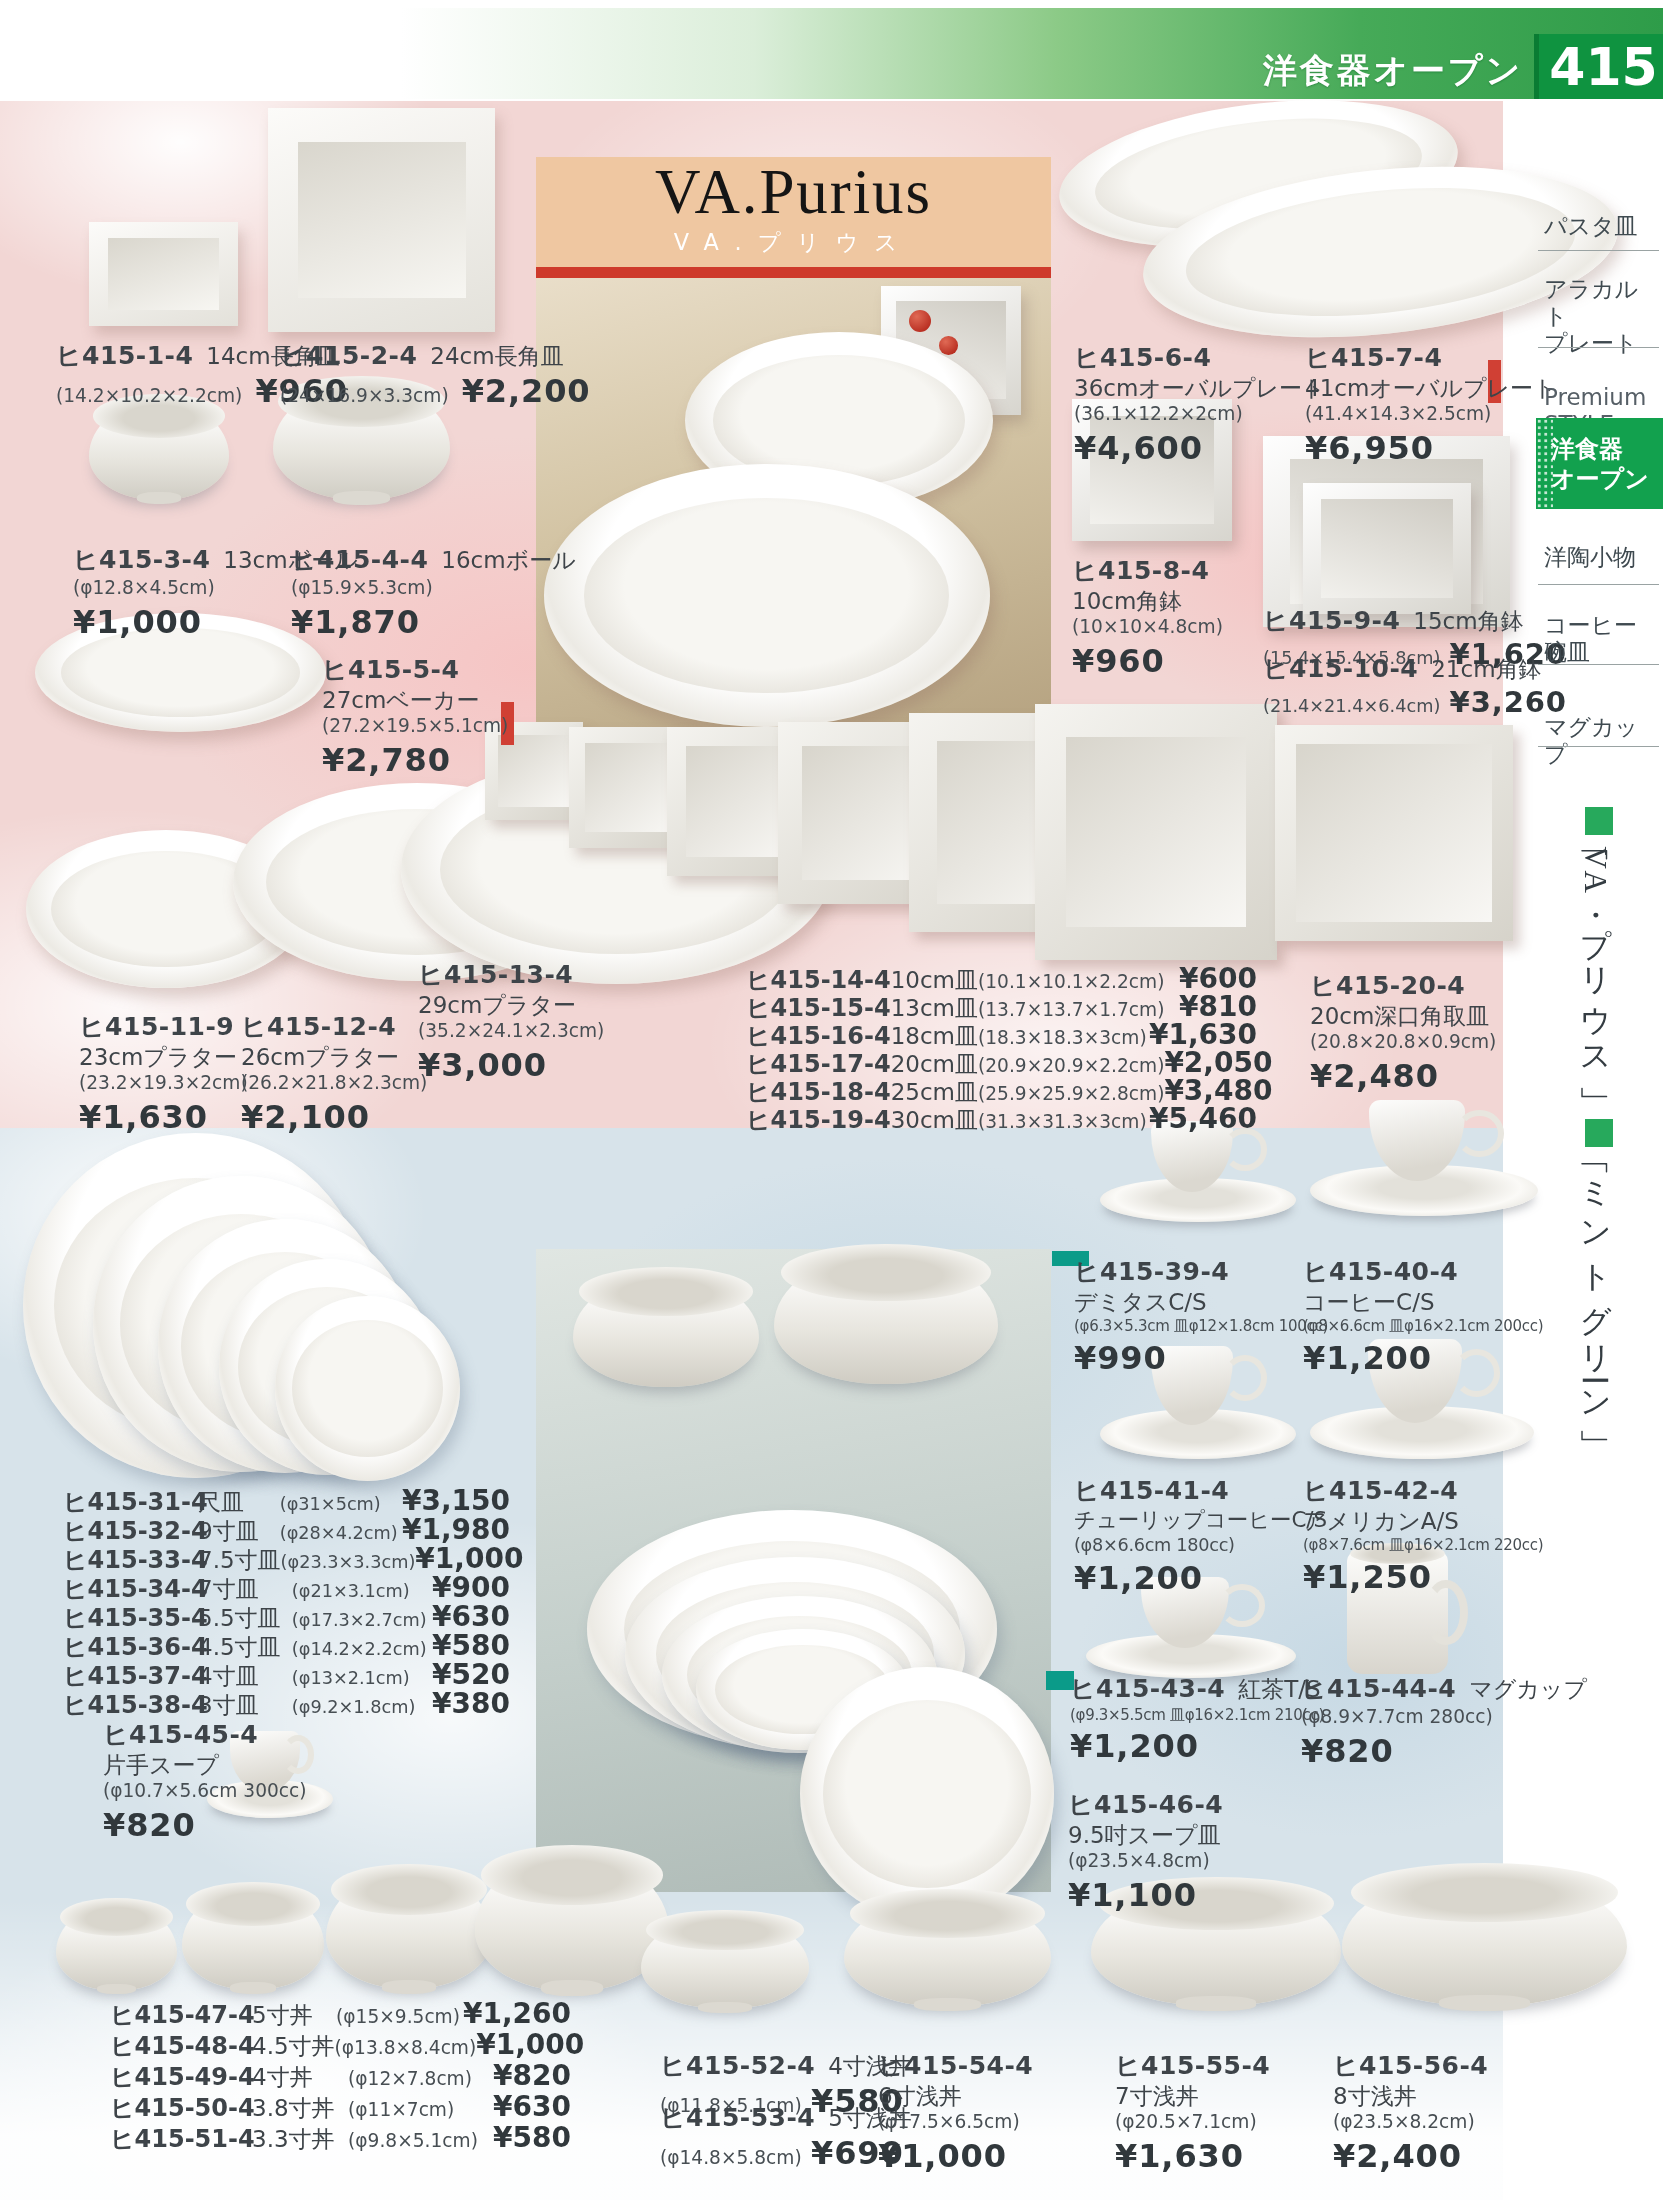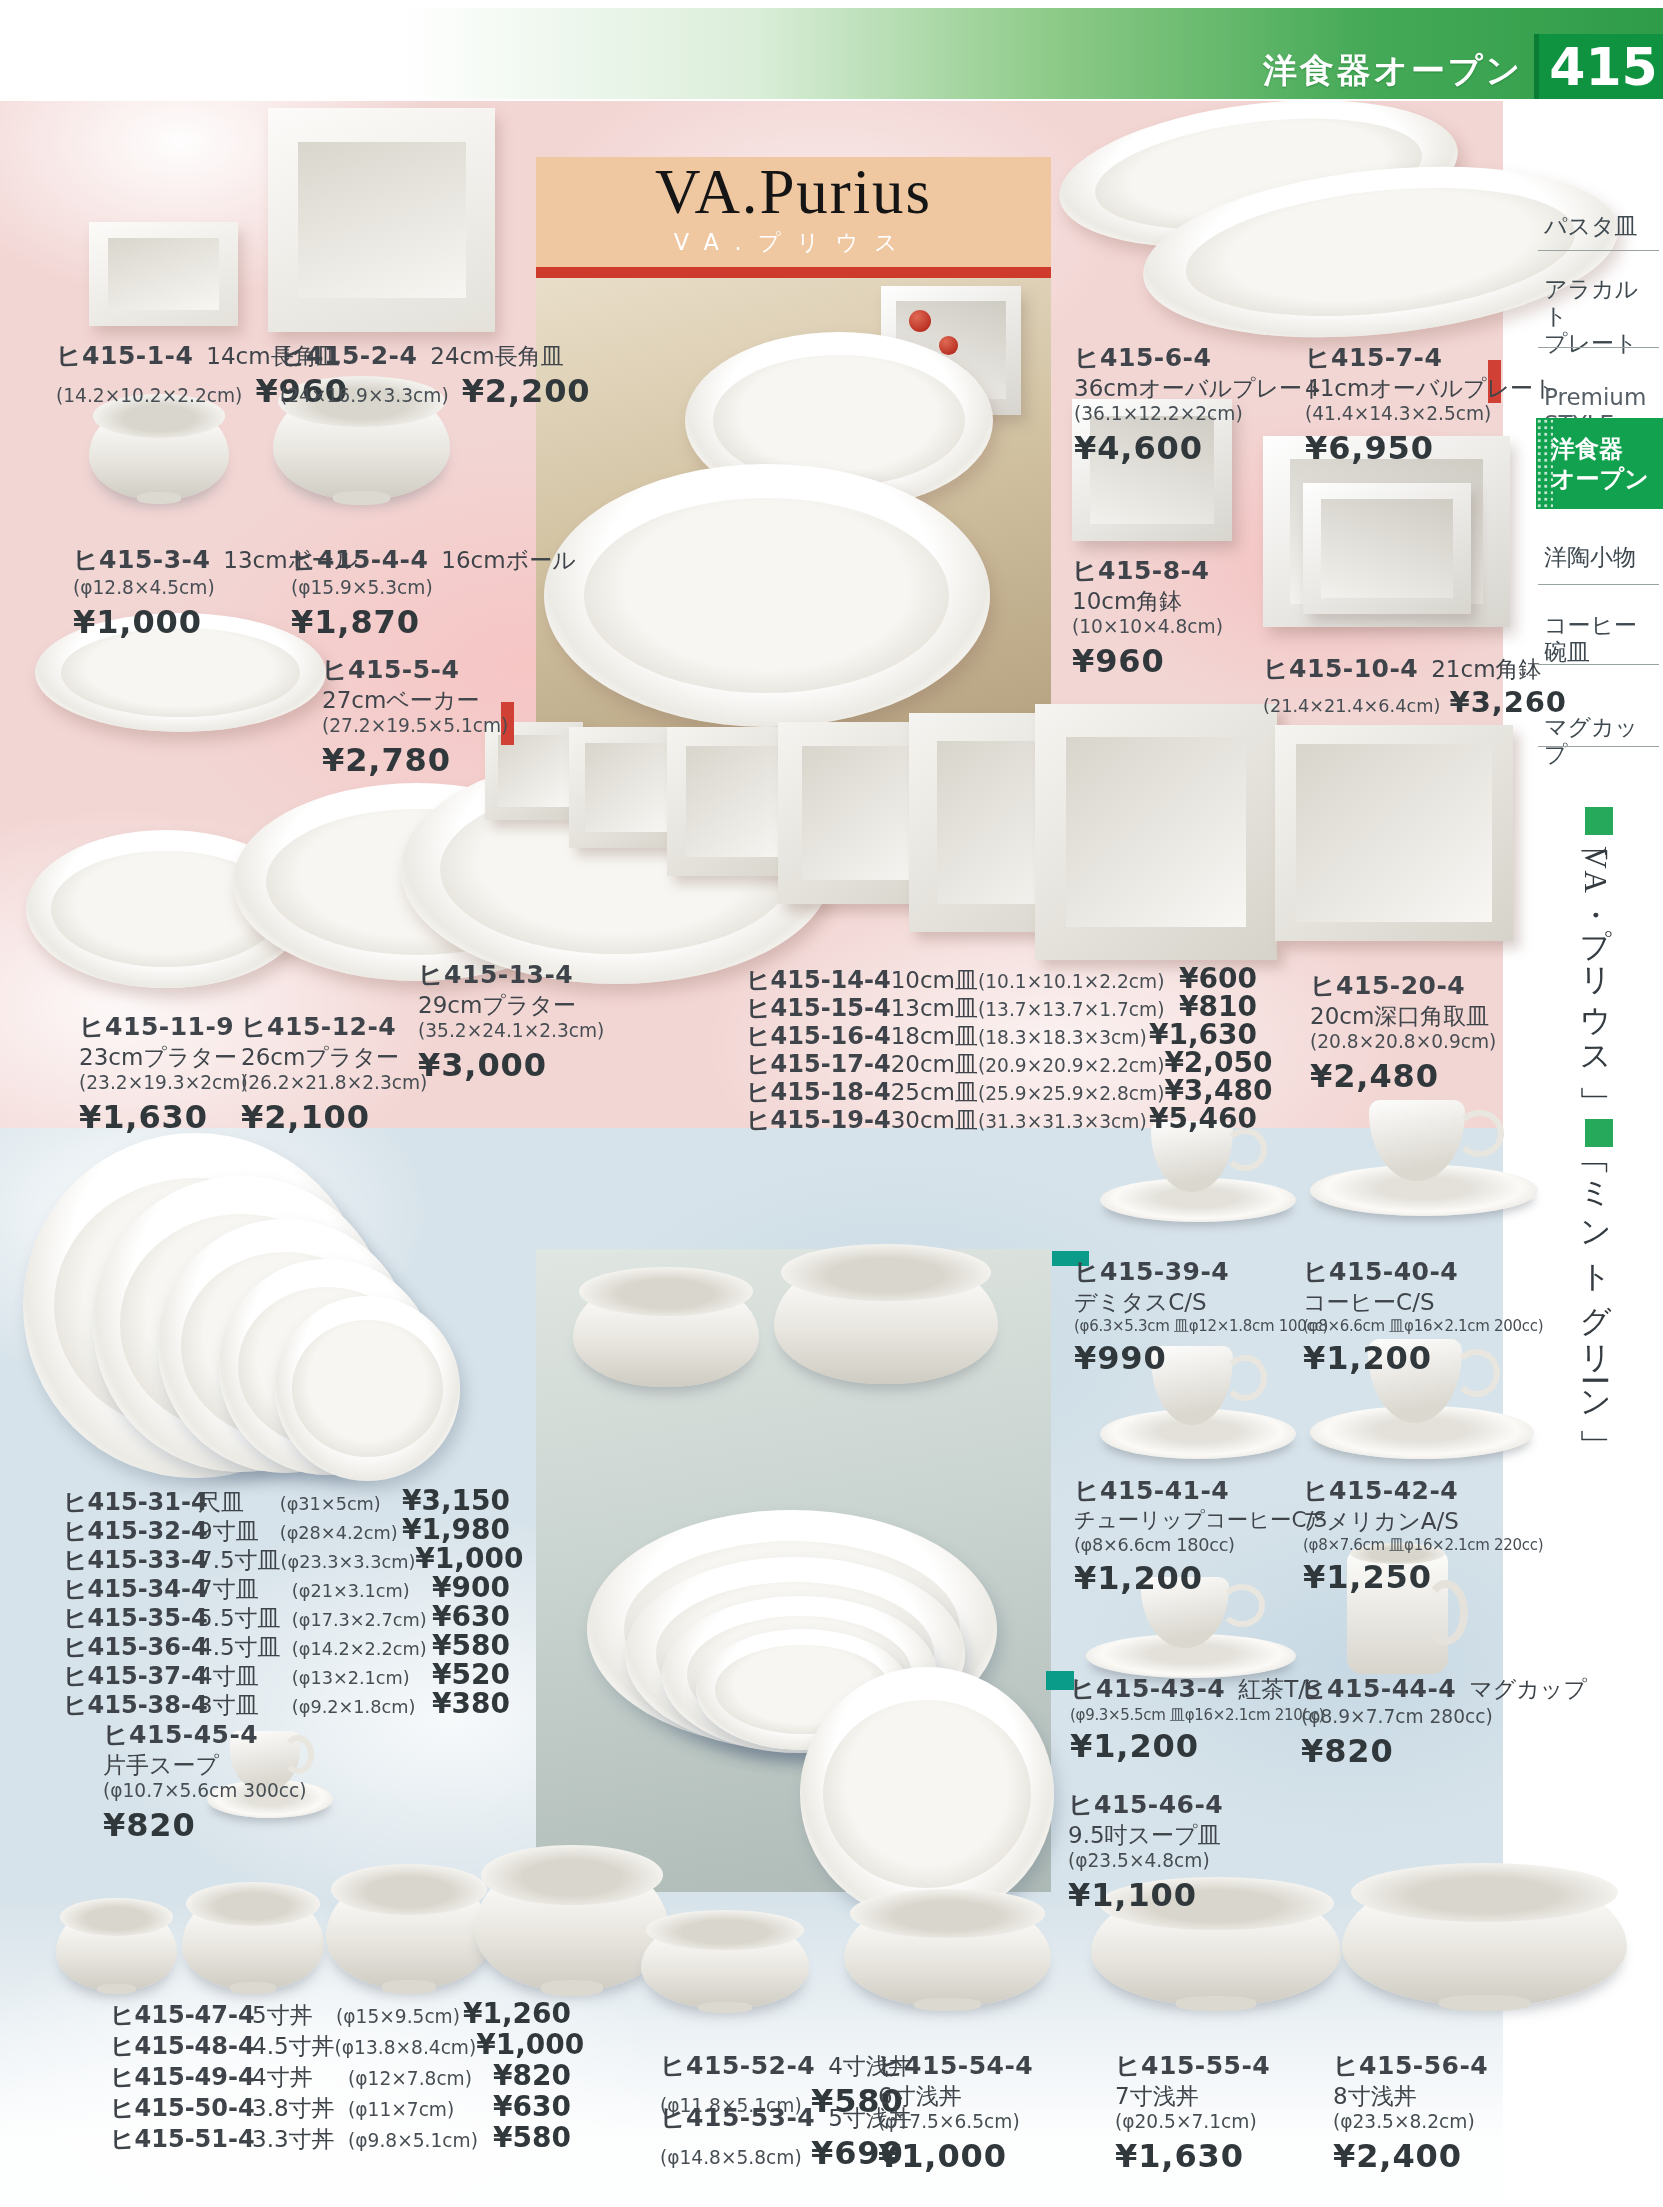--- a/index.html
+++ b/index.html
@@ -311,20 +311,30 @@
     <div class="pname">41cmオーバルプレート</div>
     <div class="psize">(41.4×14.3×2.5cm)</div>
     <div class="pprice">¥6,950</div>
   </div>
   <div class="plabel" style="left:1072px;top:556px">
     <div class="code">ヒ415-8-4</div>
     <div class="pname">10cm角鉢</div>
     <div class="psize">(10×10×4.8cm)</div>
     <div class="pprice">¥960</div>
   </div>
+  <div class="plabel" style="left:1263px;top:606px">
+    <div class="r">
+        <span class="code">ヒ415-9-4</span>
+        <span class="pname">15cm角鉢</span>
+      </div>
+    <div class="r" style="gap:9.3px">
+        <span class="psize" style="font-size:17.7px">(15.4×15.4×5.8cm)</span>
+        <span class="pprice inline" style="font-size:29px">¥1,620</span>
+      </div>
+  </div>
   <div class="plabel" style="left:1263px;top:654px">
     <div class="r">
         <span class="code">ヒ415-10-4</span>
         <span class="pname">21cm角鉢</span>
       </div>
     <div class="r" style="gap:9.3px">
         <span class="psize" style="font-size:17.7px">(21.4×21.4×6.4cm)</span>
         <span class="pprice inline" style="font-size:29px">¥3,260</span>
       </div>
   </div>

